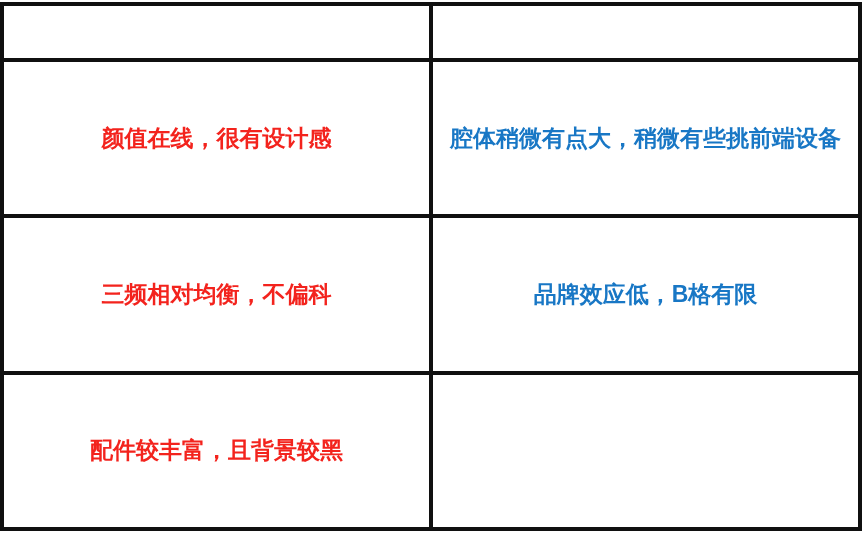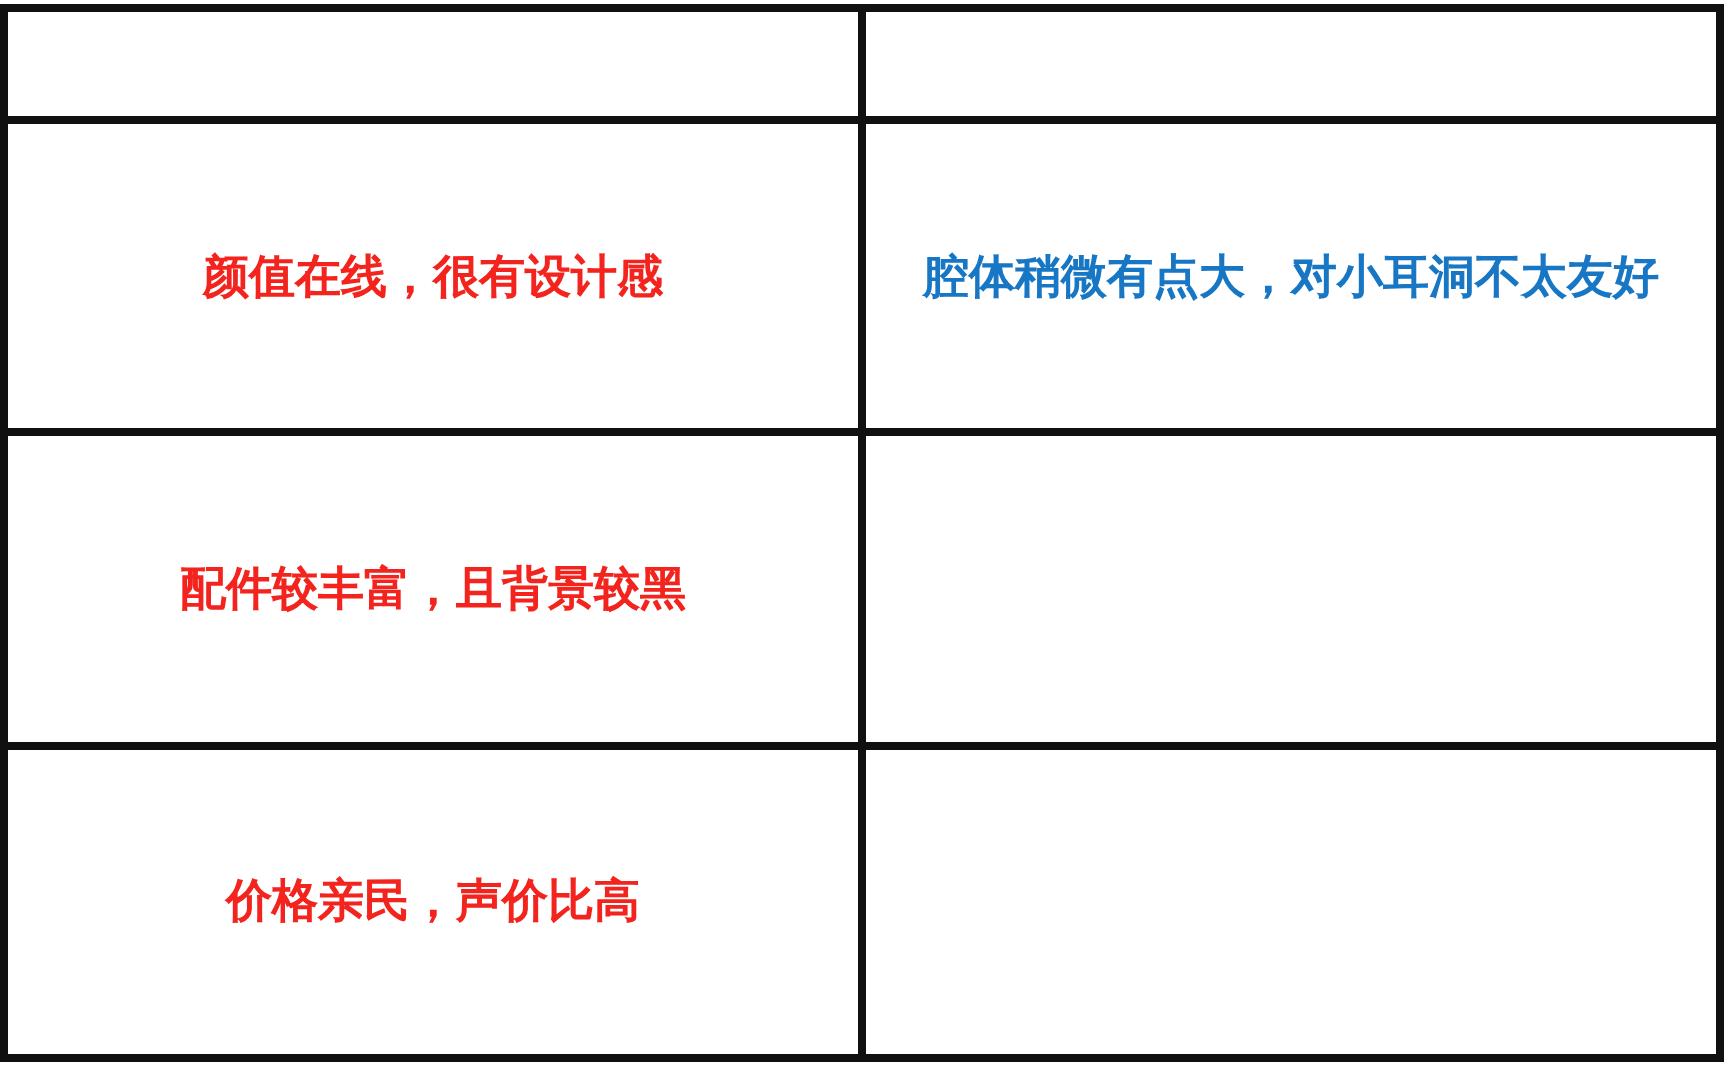--- a/index.html
+++ b/index.html
@@ -55,25 +55,25 @@
   <table class="pc-table">
     <thead>
       <tr>
         <th class="pros-header">优点</th>
         <th class="cons-header">缺点</th>
       </tr>
     </thead>
     <tbody>
       <tr>
         <td class="pro-cell">颜值在线，很有设计感</td>
-        <td class="con-cell">腔体稍微有点大，对小耳洞不太友好</td>
+        <td class="con-cell">腔体稍微有点大，稍微有些挑前端设备</td>
+      </tr>
+      <tr>
+        <td class="pro-cell">三频相对均衡，不偏科</td>
+        <td class="con-cell">品牌效应低，B格有限</td>
       </tr>
       <tr>
         <td class="pro-cell">配件较丰富，且背景较黑</td>
-        <td class="con-cell"></td>
-      </tr>
-      <tr>
-        <td class="pro-cell">价格亲民，声价比高</td>
         <td class="con-cell"></td>
       </tr>
     </tbody>
   </table>
 </div>
 
 </body></html>

